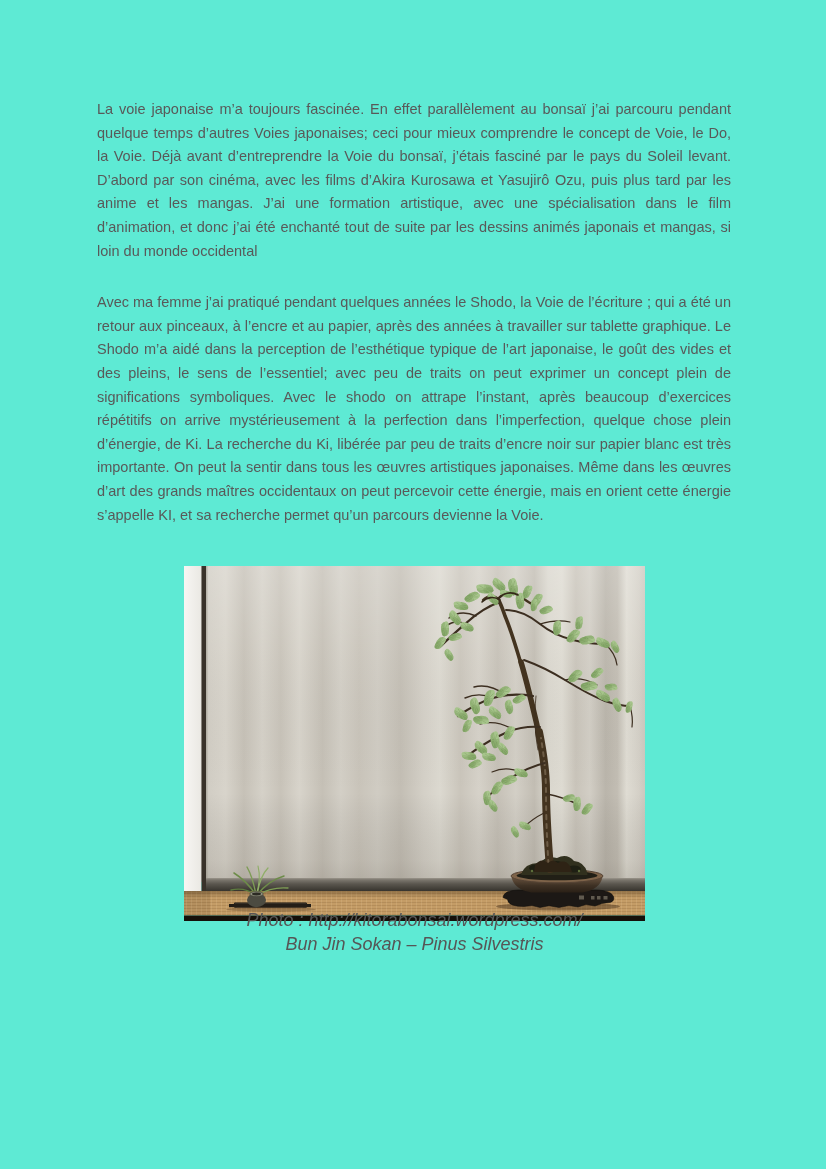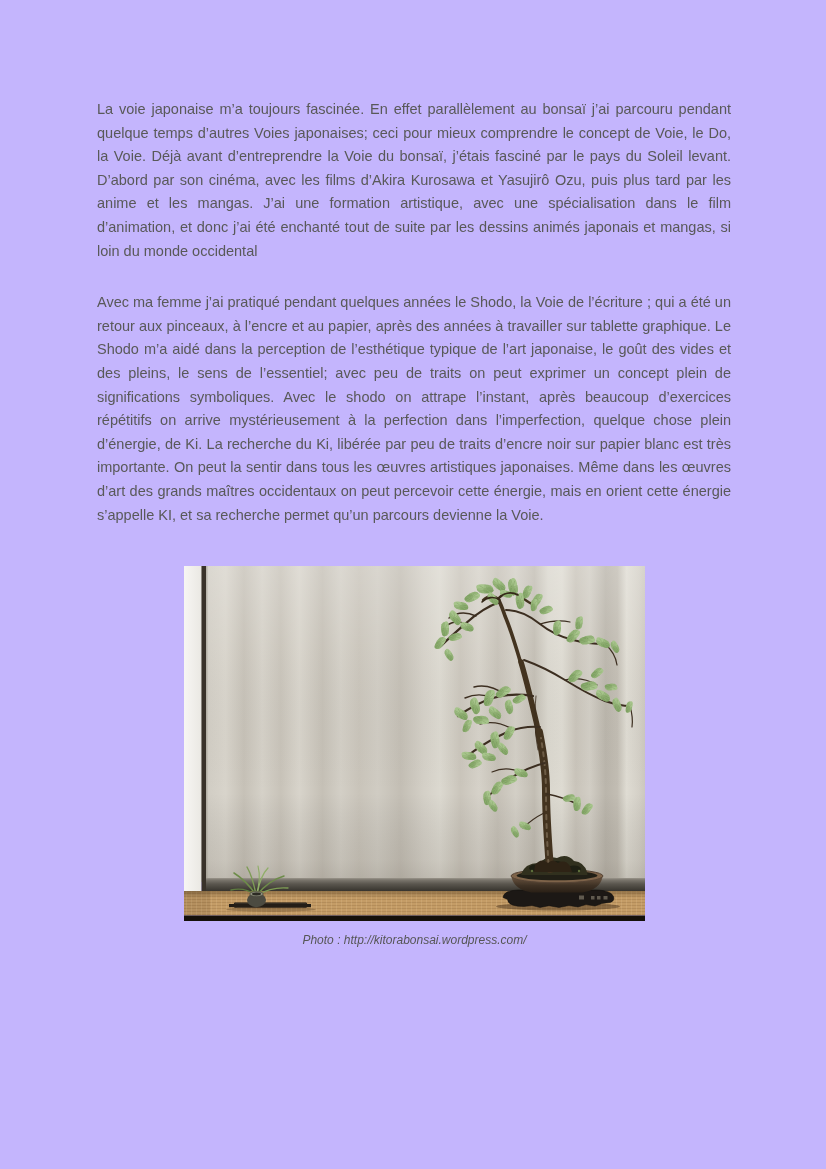--- a/index.html
+++ b/index.html
@@ -1,39 +1,39 @@
 <!DOCTYPE html>
 <html lang="fr"><head>
 <meta charset="utf-8">
 <style>
   html,body{margin:0;padding:0;background:#ffffff;}
   .page{
     position:relative;
     width:826px;height:1169px;
-    background:#c4b5fd;
+    background:#5eead4;
     font-family:"Liberation Sans", sans-serif;
     color:#595959;
     overflow:hidden;
   }
   .bodytext{
     position:absolute;left:97px;top:98px;width:634px;
     font-size:14.5px;line-height:23.6px;
     text-align:justify;
     color:#595959;
   }
   .bodytext p{margin:0;}
   .bodytext p + p{margin-top:28px;}
   .figure{
     position:absolute;left:184px;top:566px;width:461px;height:355px;
   }
   .figure svg{display:block;}
   .caption{
-    position:absolute;left:184px;top:929px;width:461px;
+    position:absolute;left:184px;top:909px;width:461px;
     text-align:center;font-style:italic;
-    font-size:12px;line-height:23.5px;color:#565656;
+    font-size:18px;line-height:23.5px;color:#565656;
   }
   .caption div{margin:0;}
 </style>
 </head>
 <body>
 
 <div class="page">
 
   <div class="bodytext">
     <p>La voie japonaise m’a toujours fascinée. En effet parallèlement au bonsaï j’ai parcouru pendant quelque temps d’autres Voies japonaises; ceci pour mieux comprendre le concept de Voie, le Do, la Voie. Déjà avant d’entreprendre la Voie du bonsaï, j’étais fasciné par le pays du Soleil levant. D’abord par son cinéma, avec les films d’Akira Kurosawa et Yasujirô Ozu, puis plus tard par les anime et les mangas. J’ai une formation artistique, avec une spécialisation dans le film d’animation, et donc j’ai été enchanté tout de suite par les dessins animés japonais et mangas, si loin du monde occidental</p>
@@ -280,15 +280,16 @@
         <g fill="none" stroke="#342818" stroke-linecap="round">
           <path d="M314,33 C319,27 327,25 334,29" stroke-width="1.6"></path>
           <path d="M316,34 C310,30 303,31 298,36" stroke-width="1.6"></path>
         </g>
       </g>
     </svg>
   </div>
 
   <div class="caption">
     <div>Photo : http://kitorabonsai.wordpress.com/</div>
+    <div>Bun Jin Sokan – Pinus Silvestris</div>
   </div>
 
 </div>
 
 </body></html>

